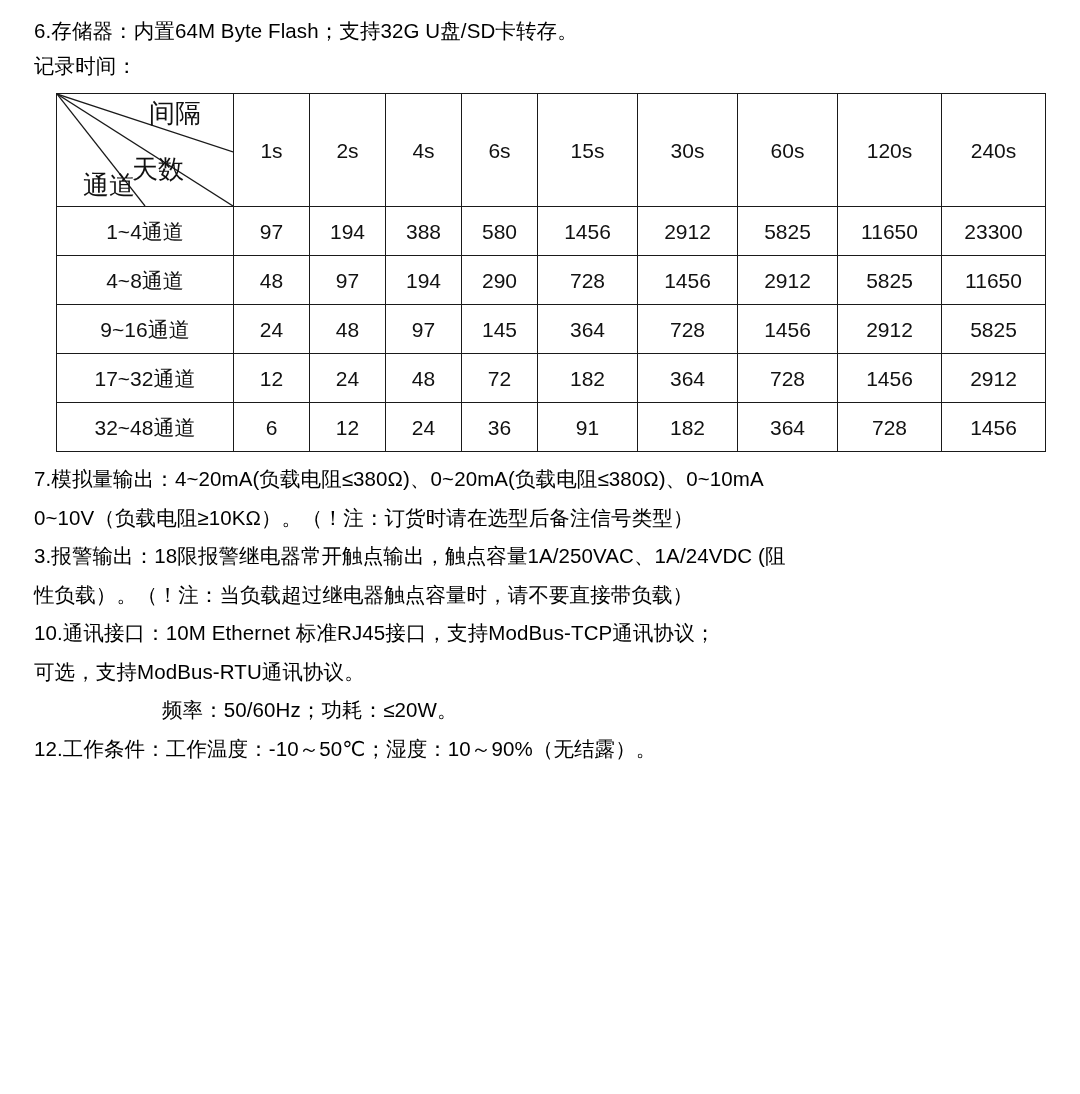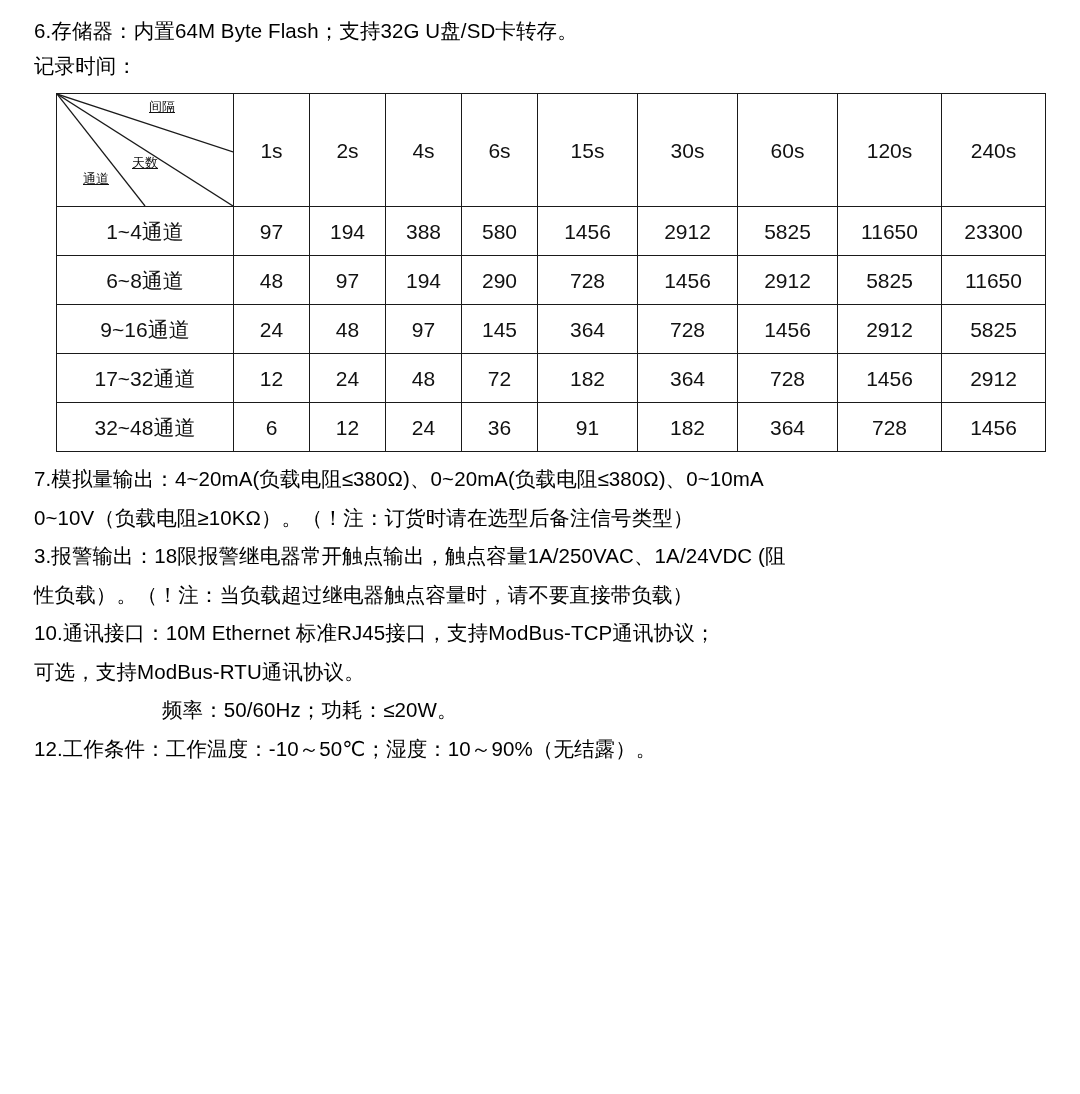--- a/index.html
+++ b/index.html
@@ -65,23 +65,22 @@
   }
   td.corner svg {
     position: absolute;
     left: 0;
     top: 0;
     width: 100%;
     height: 100%;
   }
   td.corner .lbl {
     position: absolute;
-    font-size: 13px;
+    font-size: 26px;
     white-space: nowrap;
-    text-decoration: underline;
   }
   td.corner .lbl.interval {
     left: 92px;
     top: 6px;
   }
   td.corner .lbl.days {
     left: 75px;
     top: 62px;
   }
   td.corner .lbl.channel {
@@ -151,21 +150,21 @@
           <td>388</td>
           <td>580</td>
           <td>1456</td>
           <td>2912</td>
           <td>5825</td>
           <td>11650</td>
           <td>23300</td>
         </tr>
 
         <tr>
-          <td class="rowhead">6~8通道</td>
+          <td class="rowhead">4~8通道</td>
           <td>48</td>
           <td>97</td>
           <td>194</td>
           <td>290</td>
           <td>728</td>
           <td>1456</td>
           <td>2912</td>
           <td>5825</td>
           <td>11650</td>
         </tr>

